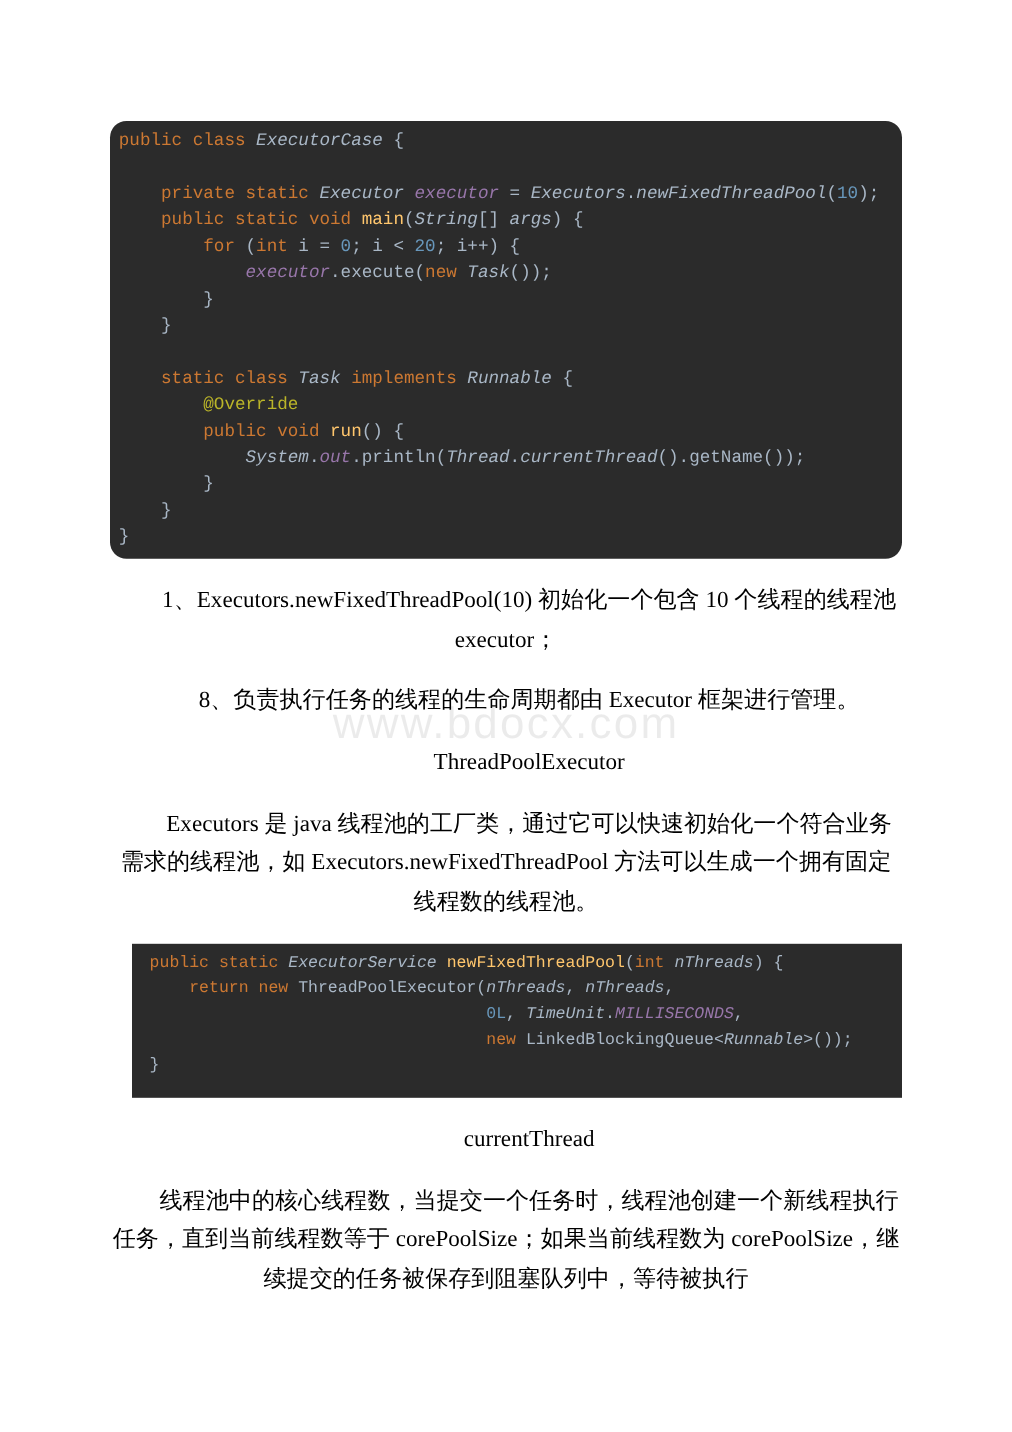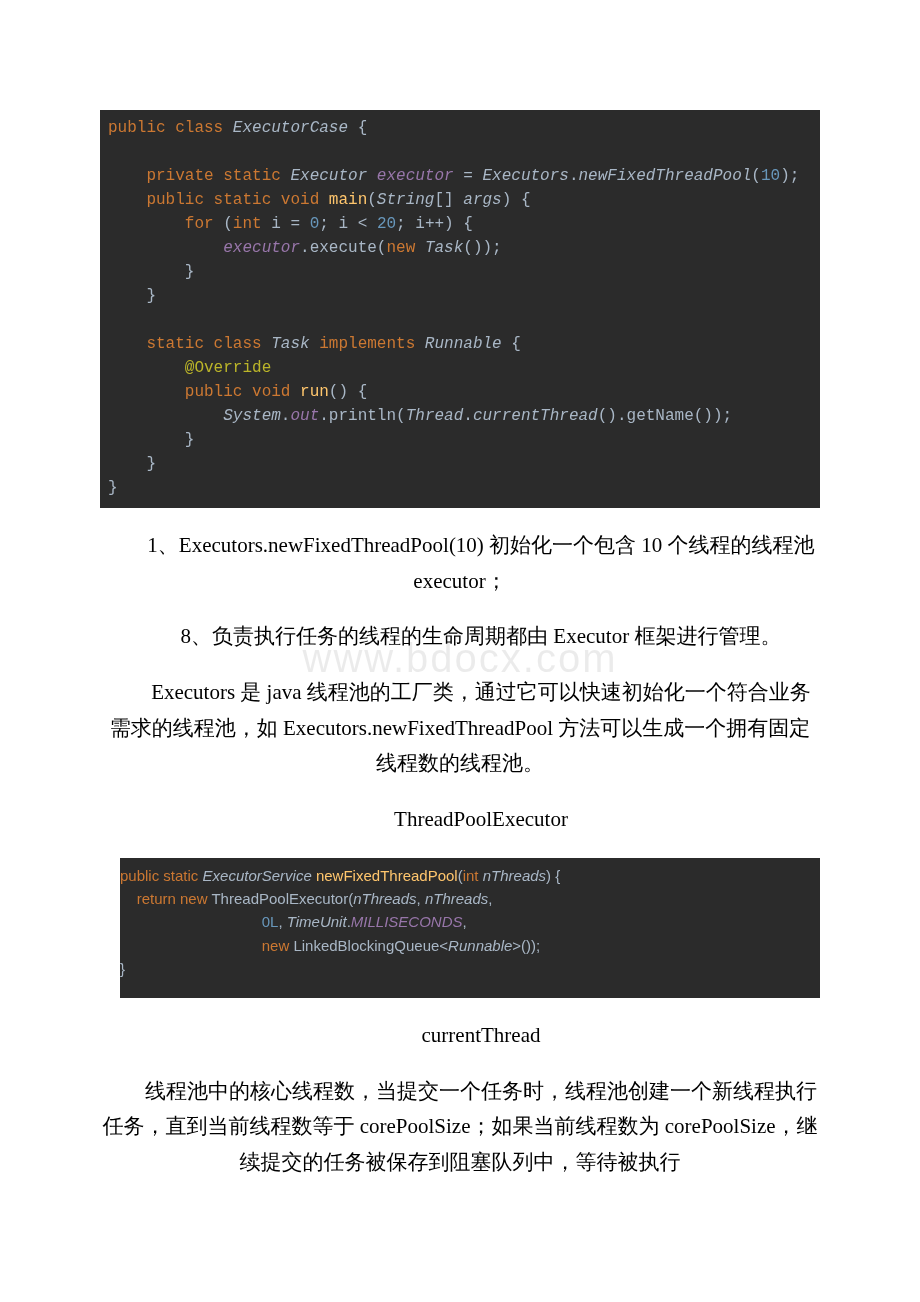--- a/index.html
+++ b/index.html
@@ -19,28 +19,29 @@
   .code-block {
     background: #2b2b2b;
     color: #a9b7c6;
     font-family: "Consolas", "Courier New", monospace;
     font-size: 16px;
     line-height: 1.5;
     padding: 6px 8px 8px 8px;
     margin: 0 0 20px 0;
     white-space: pre;
     overflow: hidden;
+    border-radius: 15px;
   }
   .code-block2 {
     background: #2b2b2b;
     color: #a9b7c6;
-    font-family: Liberation Sans, sans-serif;
+    font-family: Liberation Mono, monospace;
     font-size: 15px;
     line-height: 1.55;
-    padding: 6px 8px 18px 0;
+    padding: 6px 8px 18px 16px;
     margin: 0 0 20px 20px;
     white-space: pre;
     overflow: hidden;
   }
   .kw { color: #cc7832; }
   .method { color: #ffc66d; }
   .num { color: #6897bb; }
   .ann { color: #bbb529; }
   .purple { color: #9876aa; }
   .italic { font-style: italic; }
@@ -86,23 +87,23 @@
             <span class="italic">System</span><span>.</span><span class="purple italic">out</span><span>.println(</span><span class="italic">Thread</span><span>.</span><span class="italic">currentThread</span><span>().getName());</span>
         <span>}</span>
     <span>}</span>
 <span>}</span></div>
 
   <p>1、Executors.newFixedThreadPool(10) 初始化一个包含 10 个线程的线程池 executor；</p>
 
 
   <p>8、负责执行任务的线程的生命周期都由 Executor 框架进行管理。</p>
 
+  <p>ThreadPoolExecutor</p>
+
   <p>Executors 是 java 线程池的工厂类，通过它可以快速初始化一个符合业务需求的线程池，如 Executors.newFixedThreadPool 方法可以生成一个拥有固定线程数的线程池。</p>
-
-  <p>ThreadPoolExecutor</p>
 
   <div class="code-block2"><span class="kw">public static</span><span class="italic"> ExecutorService</span><span class="method"> newFixedThreadPool</span><span>(</span><span class="kw">int</span><span class="italic"> nThreads</span><span>) {</span>
     <span class="kw">return new</span><span> ThreadPoolExecutor(</span><span class="italic">nThreads</span><span>, </span><span class="italic">nThreads</span><span>,</span>
                                   <span class="num">0L</span><span>, </span><span class="italic">TimeUnit</span><span>.</span><span class="purple italic">MILLISECONDS</span><span>,</span>
                                   <span class="kw">new</span><span> LinkedBlockingQueue&lt;</span><span class="italic">Runnable</span><span>&gt;());</span>
 <span>}</span></div>
 
 
   <p>currentThread</p>
 

